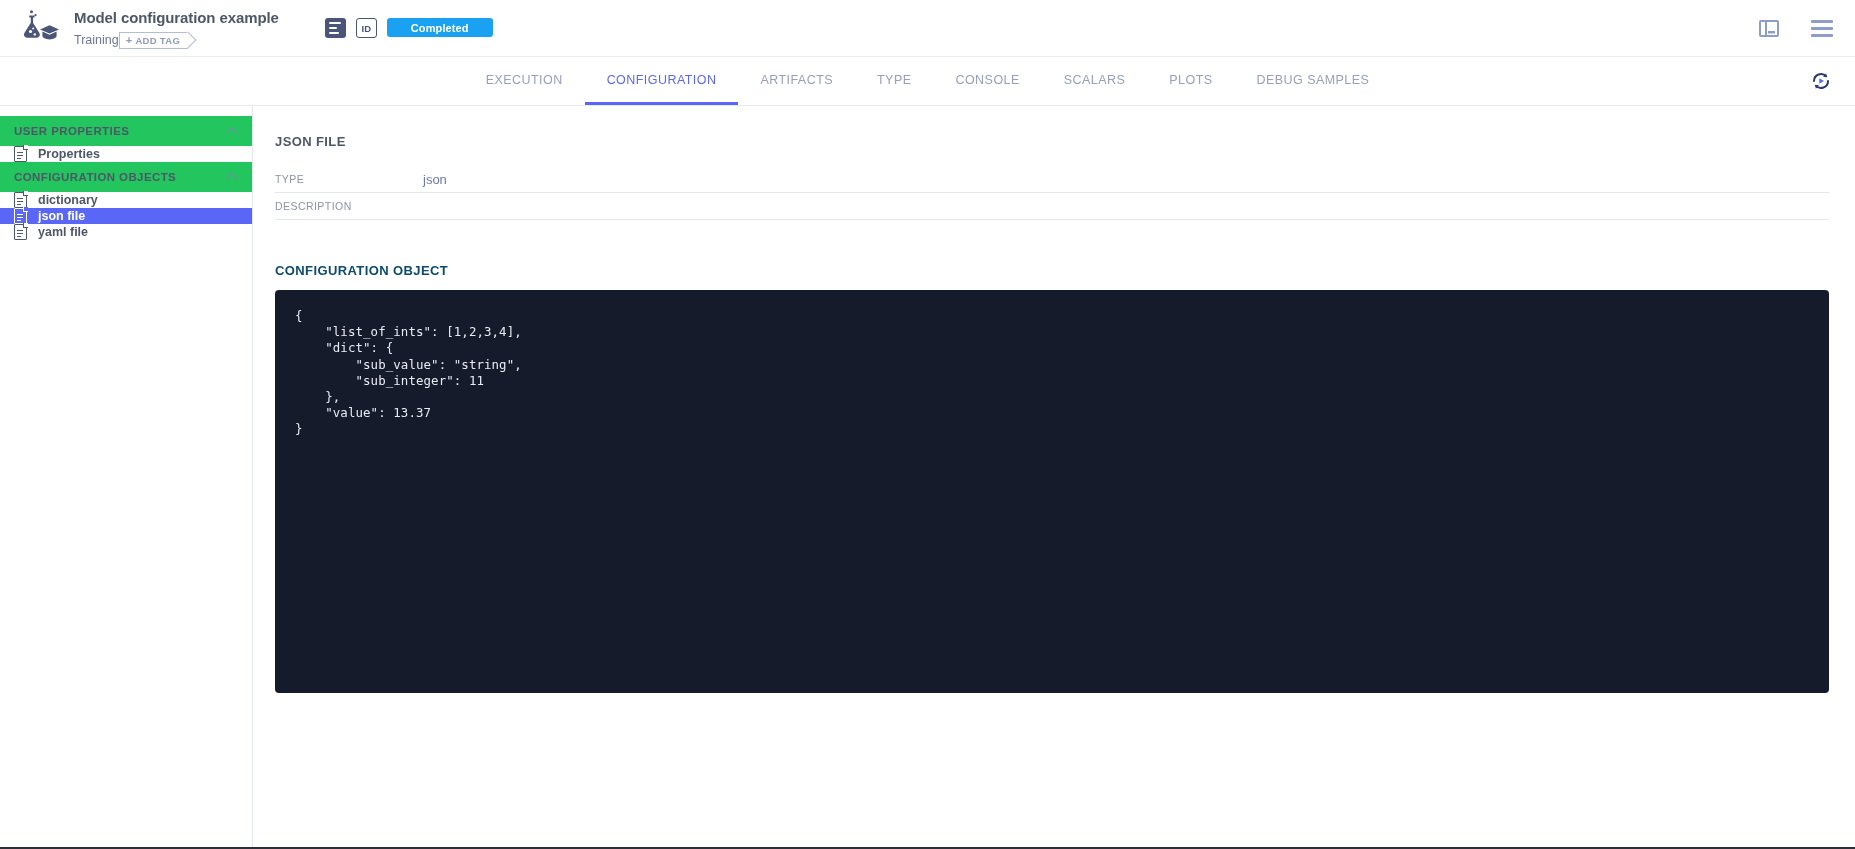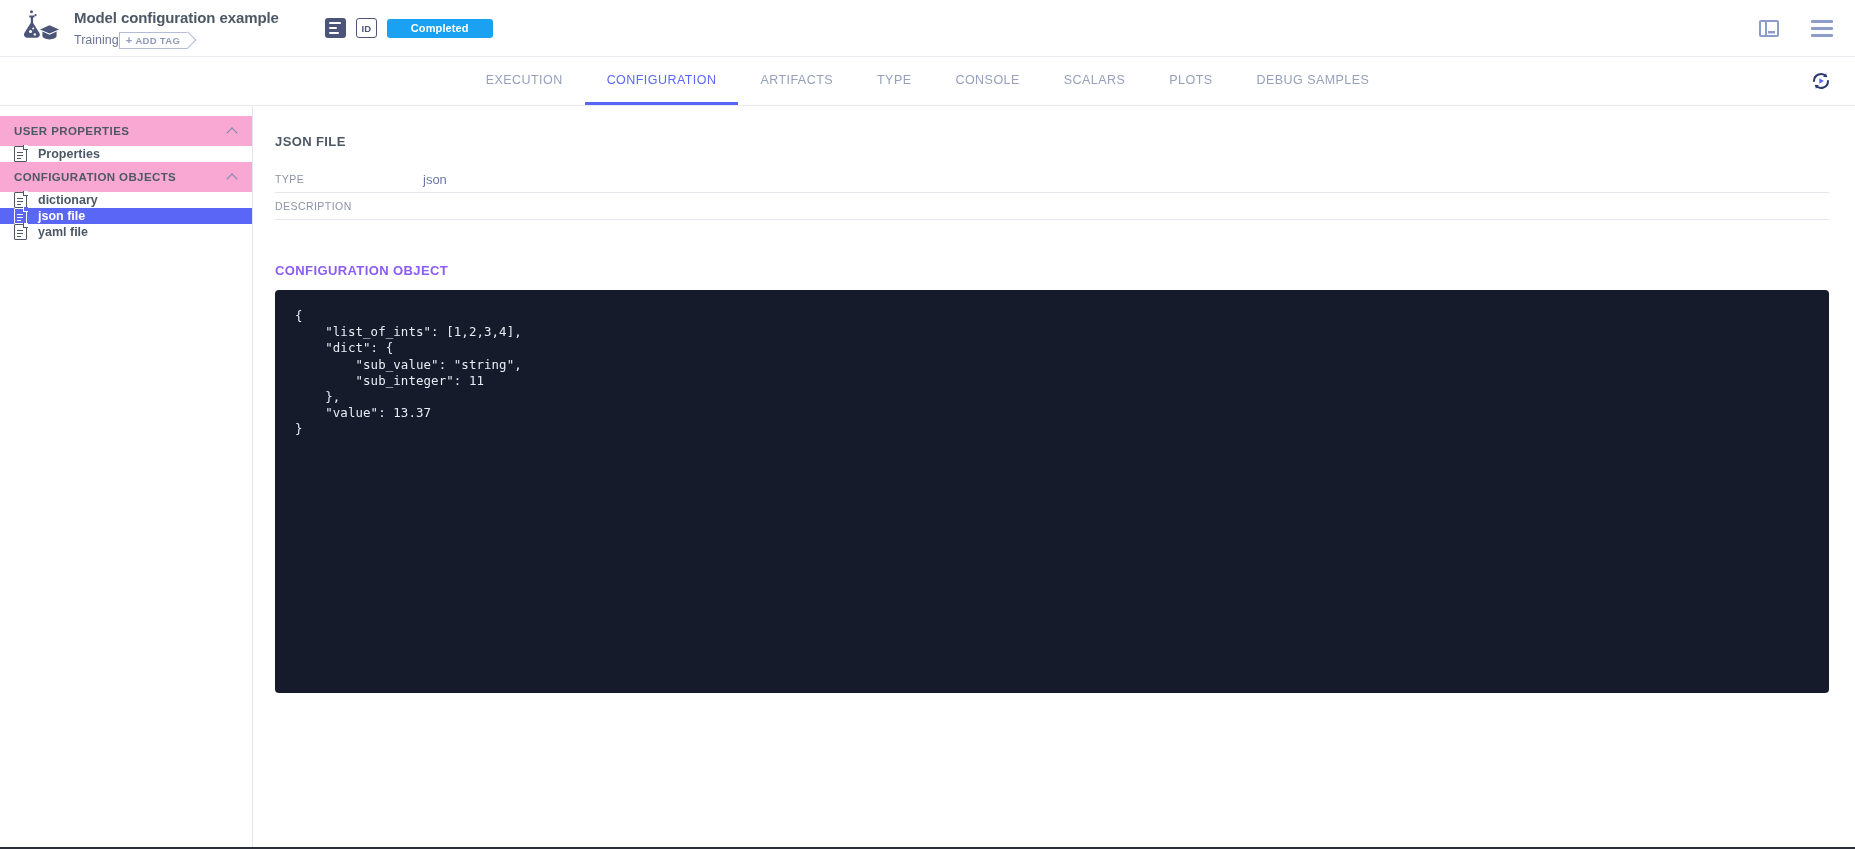--- a/index.html
+++ b/index.html
@@ -91,21 +91,21 @@
   .add-tag-plus {
     font-size: 11px;
     font-weight: bold;
     margin-right: 3px;
     color: #8f9ab8;
     line-height: 1;
   }
 
   .header-badges {
     display: flex;
-    align-items: center;
+    align-items: flex-start;
     gap: 10px;
     margin-left: 46px;
   }
 
   .icon-square {
     width: 21px;
     height: 20px;
     border-radius: 3px;
     background: #4a5577;
     display: flex;
@@ -258,21 +258,21 @@
     width: 253px;
     flex: 0 0 253px;
     border-right: 1px solid #e4e7f0;
     background: #ffffff;
     overflow-y: auto;
     padding-top: 10px;
   }
 
   .section-header {
     height: 30px;
-    background: #f9a8d4;
+    background: #22c55e;
     display: flex;
     align-items: center;
     padding: 0 14px;
     cursor: pointer;
     position: relative;
   }
   .section-header-label {
     font-size: 11.5px;
     font-weight: bold;
     letter-spacing: 0.4px;
@@ -384,21 +384,21 @@
   }
   .meta-value {
     font-size: 13px;
     color: #6b78a8;
   }
 
   .config-section {
     margin-top: 43px;
   }
   .config-section .block-title {
-    color: #8b5cf6;
+    color: #0c4a6e;
     margin-bottom: 12px;
   }
 
   .code-box {
     background: #151b2b;
     border-radius: 4px;
     height: 403px;
     padding: 18px 20px;
     overflow: auto;
   }

